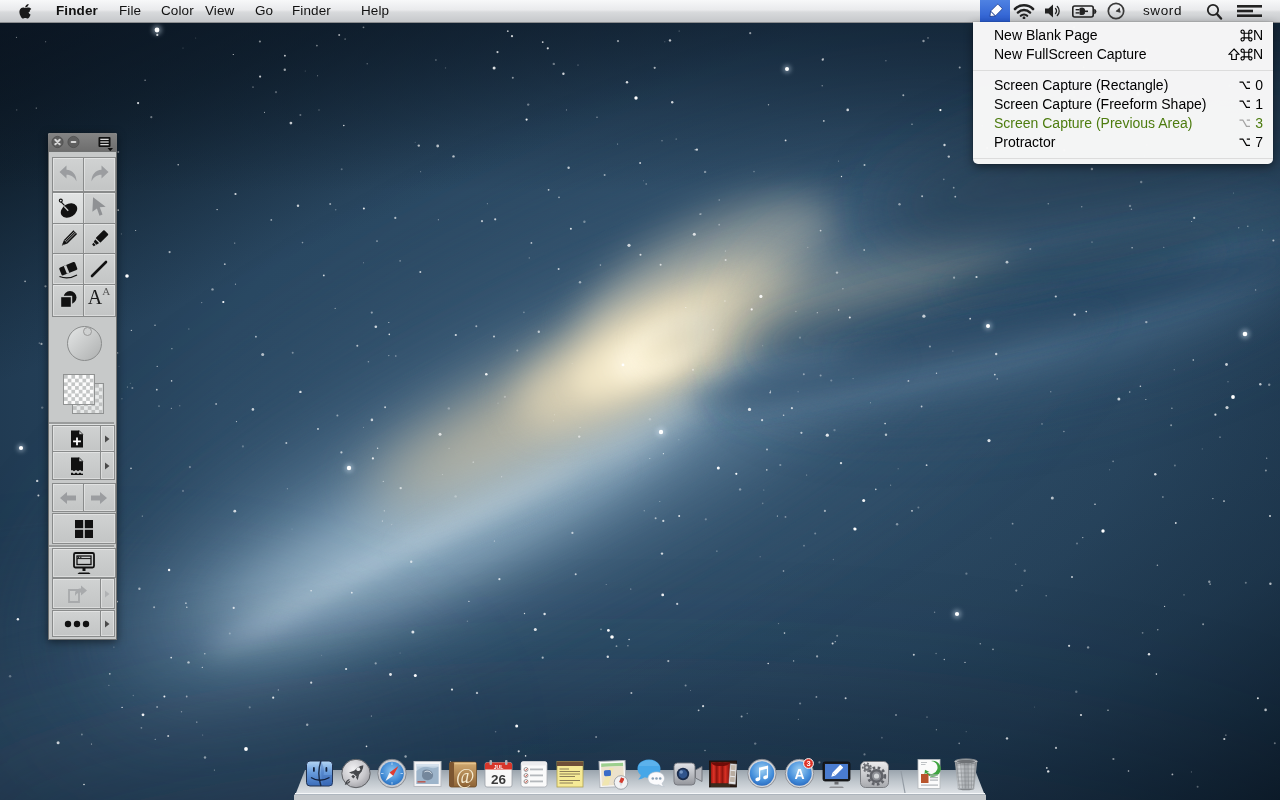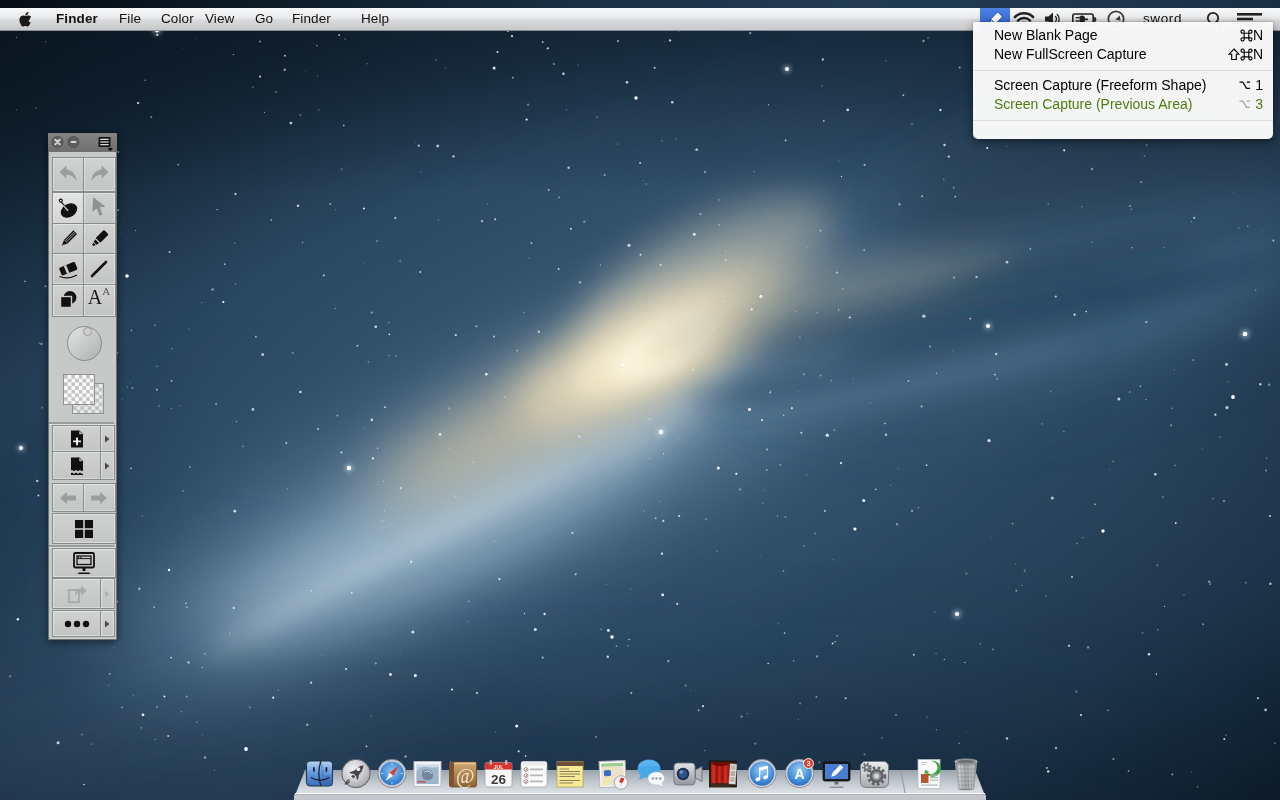--- a/index.html
+++ b/index.html
@@ -1,28 +1,28 @@
 <!DOCTYPE html>
 <html><head><meta charset="utf-8">
 <style>
 html,body{margin:0;padding:0;width:1280px;height:800px;overflow:hidden;background:#0d1a26;
   font-family:"Liberation Sans",sans-serif;}
 #desktop{position:absolute;inset:0;width:1280px;height:800px;}
 #wall{position:absolute;left:0;top:0;}
 
-#menubar{position:absolute;left:0;top:8px;width:1280px;height:22px;
+#menubar{position:absolute;left:0;top:0;width:1280px;height:22px;
  background:linear-gradient(#f7f8f9 0%,#e9eaec 45%,#d8dadc 55%,#c6c8cb 100%);
  border-bottom:1px solid #8b8d90;}
 .mitem{position:absolute;top:0;height:22px;line-height:22px;font-size:13.5px;color:#111;
  letter-spacing:0.1px;}
 .b{font-weight:bold;}
 
 #menu{position:absolute;left:973px;top:22px;width:300px;background:rgba(248,248,248,0.985);
  border-radius:0 0 5px 5px;box-shadow:0 3px 10px rgba(0,0,0,0.45),0 0 0 0.5px rgba(0,0,0,0.15);
- padding-top:4px;padding-bottom:13px;}
+ padding-top:4px;padding-bottom:0;}
 .mrow{height:19px;line-height:19px;font-size:14px;color:#000;padding-left:21px;
  position:relative;}
 .mrow .sc{position:absolute;right:10px;top:0;height:19px;line-height:19px;}
 .gray{color:#4d7c0f;}
 .msep{height:12px;position:relative;}
 .msep:after{content:"";position:absolute;left:0;right:0;top:6px;height:1px;background:#dcdcdc;}
 
 #palette{position:absolute;left:48px;top:133px;width:69px;height:507px;
  background:#c7c9c9;border-radius:2px;box-shadow:0 2px 8px rgba(0,0,0,0.5);}
 #ptitle{position:absolute;left:0;top:0;width:69px;height:18px;
@@ -813,26 +813,32 @@
 <div id="menu">
  <div class="mrow">New Blank Page<span class="sc"><svg width="13" height="13" viewBox="0 0 13 13" style="vertical-align:-2px">
             <path fill="none" stroke="#000" stroke-width="1.15" d="M4.2 4.2 H8.8 V8.8 H4.2 Z M4.2 4.2 H2.7 A1.6 1.6 0 1 1 4.2 2.7 Z M8.8 4.2 V2.7 A1.6 1.6 0 1 1 10.3 4.2 Z M8.8 8.8 H10.3 A1.6 1.6 0 1 1 8.8 10.3 Z M4.2 8.8 V10.3 A1.6 1.6 0 1 1 2.7 8.8 Z"></path>
           </svg>N</span></div>
  <div class="mrow">New FullScreen Capture<span class="sc"><svg width="12" height="13" viewBox="0 0 12 13" style="vertical-align:-2px">
             <path fill="none" stroke="#000" stroke-width="1.15" d="M6 1 L11 6.2 H8.3 V11.5 H3.7 V6.2 H1 Z"></path>
           </svg><svg width="13" height="13" viewBox="0 0 13 13" style="vertical-align:-2px">
             <path fill="none" stroke="#000" stroke-width="1.15" d="M4.2 4.2 H8.8 V8.8 H4.2 Z M4.2 4.2 H2.7 A1.6 1.6 0 1 1 4.2 2.7 Z M8.8 4.2 V2.7 A1.6 1.6 0 1 1 10.3 4.2 Z M8.8 8.8 H10.3 A1.6 1.6 0 1 1 8.8 10.3 Z M4.2 8.8 V10.3 A1.6 1.6 0 1 1 2.7 8.8 Z"></path>
           </svg>N</span></div>
  <div class="msep"></div>
+ <div class="mrow">Screen Capture (Rectangle)<span class="sc"><svg width="13" height="12" viewBox="0 0 13 12" style="vertical-align:-1px">
+            <path fill="none" stroke="#000" stroke-width="1.25" d="M1.5 3 H4.8 L8.5 9.4 H12 M8.8 3 H12"></path>
+          </svg>&nbsp;0</span></div>
  <div class="mrow">Screen Capture (Freeform Shape)<span class="sc"><svg width="13" height="12" viewBox="0 0 13 12" style="vertical-align:-1px">
             <path fill="none" stroke="#000" stroke-width="1.25" d="M1.5 3 H4.8 L8.5 9.4 H12 M8.8 3 H12"></path>
           </svg>&nbsp;1</span></div>
  <div class="mrow gray">Screen Capture (Previous Area)<span class="sc"><svg width="13" height="12" viewBox="0 0 13 12" style="vertical-align:-1px">
             <path fill="none" stroke="#a2a2a2" stroke-width="1.25" d="M1.5 3 H4.8 L8.5 9.4 H12 M8.8 3 H12"></path>
           </svg>&nbsp;3</span></div>
+ <div class="mrow">Protractor<span class="sc"><svg width="13" height="12" viewBox="0 0 13 12" style="vertical-align:-1px">
+            <path fill="none" stroke="#000" stroke-width="1.25" d="M1.5 3 H4.8 L8.5 9.4 H12 M8.8 3 H12"></path>
+          </svg>&nbsp;7</span></div>
  <div class="msep"></div>
 </div>
 <div id="palette">
  <div id="ptitle">
   <svg width="69" height="18" viewBox="0 0 69 18">
    <circle cx="9.5" cy="9" r="5.6" fill="#5e5e5e" stroke="#4e4e4e" stroke-width="0.8"></circle>
    <path d="M7.3 6.8 L11.7 11.2 M11.7 6.8 L7.3 11.2" stroke="#d8d8d8" stroke-width="2" stroke-linecap="round"></path>
    <circle cx="25.5" cy="9" r="5.6" fill="#5e5e5e" stroke="#4e4e4e" stroke-width="0.8"></circle>
    <rect x="22.6" y="8" width="5.8" height="2.1" rx="1" fill="#d8d8d8"></rect>
    <rect x="50.5" y="4" width="12" height="10" rx="1" fill="#111"></rect>

